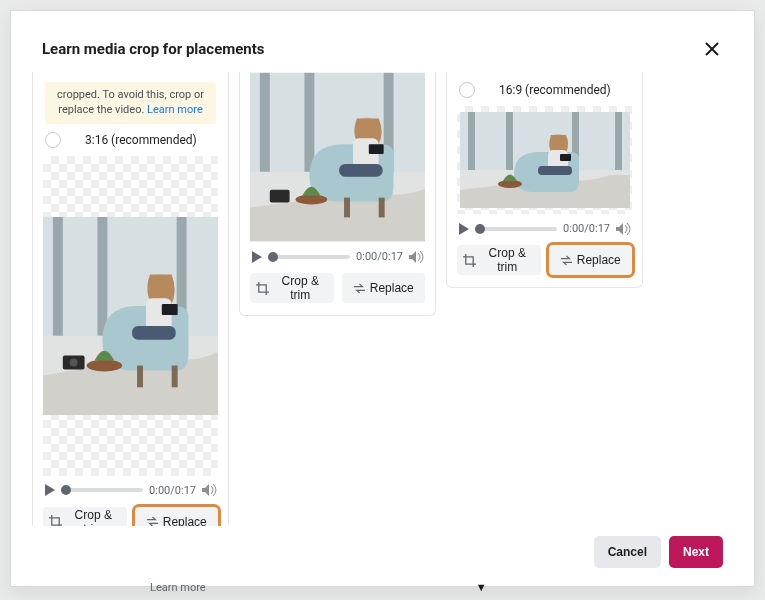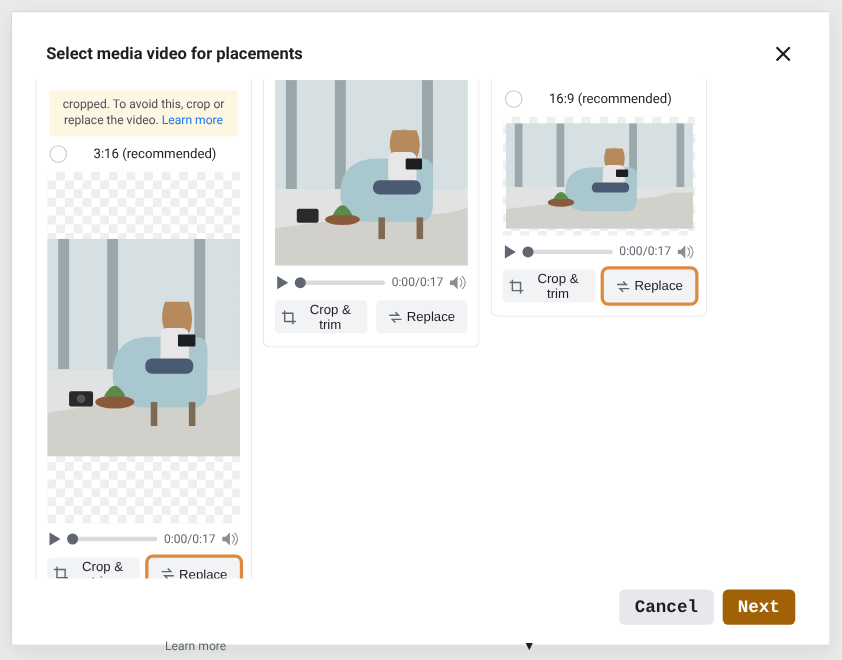--- a/index.html
+++ b/index.html
@@ -25,40 +25,40 @@
 .track{flex:1;height:4px;background:#d9dbdd;border-radius:2px;position:relative;}
 .thumbdot{position:absolute;left:0;top:-3px;width:10px;height:10px;background:#606770;border-radius:50%;}
 .time{font-size:11px;color:#606770;white-space:nowrap;}
 .vol{width:14px;height:12px;position:relative;}
 .vol svg{display:block;}
 .btnrow{display:flex;gap:8px;margin-top:10px;}
 .btn{flex:1;height:30px;border:none;background:#f2f3f5;border-radius:4px;font-size:12px;color:#1c1e21;display:flex;align-items:center;justify-content:center;gap:4px;cursor:pointer;}
 .btn svg{flex:0 0 auto;}
 .orange{outline:3px solid #dd8a3f;outline-offset:0;}
 .modal-footer{display:flex;justify-content:flex-end;gap:8px;padding:10px 20px 14px 0;}
-.foot-btn{height:32px;padding:0 14px;border:none;border-radius:5px;font-size:16px;font-weight:600;cursor:pointer;font-family:Liberation Mono, monospace;}
+.foot-btn{height:32px;padding:0 14px;border:none;border-radius:5px;font-size:12px;font-weight:600;cursor:pointer;}
 .foot-cancel{background:#e6e8eb;color:#1c1e21;}
-.foot-next{background:#a16207;color:#fff;}
+.foot-next{background:#be185d;color:#fff;}
 .bg-strip{position:absolute;left:150px;bottom:6px;font-size:11px;color:#606770;display:flex;align-items:center;gap:270px;}
 .caret{font-size:11px;color:#1c1e21;}
 </style>
 </head>
 <body>
 
 <div class="page">
   <div class="backdrop"></div>
 
   <div class="bg-strip">
     <span>Learn more</span>
     <span class="caret">▼</span>
   </div>
 
   <div class="modal">
     <div class="modal-header">
-      <div class="modal-title">Select media video for placements</div>
+      <div class="modal-title">Learn media crop for placements</div>
       <div class="close">
         <svg width="14" height="14" viewBox="0 0 14 14">
             <path d="M1 1 L13 13 M13 1 L1 13" stroke="#1c1e21" stroke-width="2" fill="none"></path>
           </svg>
       </div>
     </div>
 
     <div class="modal-body">
       <div class="columns">
 

